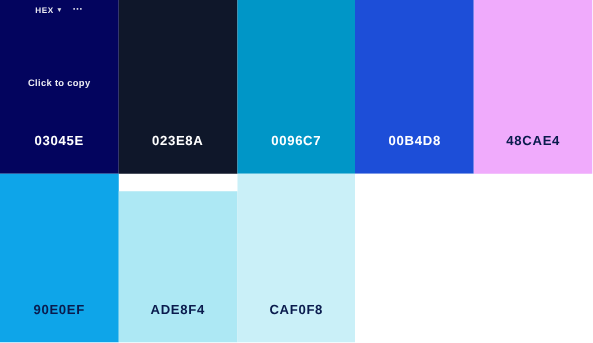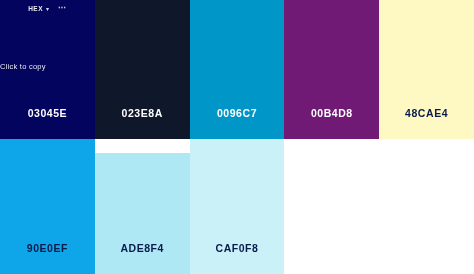--- a/index.html
+++ b/index.html
@@ -66,25 +66,26 @@
     color:#ffffff;
     opacity:0.85;
     line-height:1;
     letter-spacing:0.6px;
     transform:translateY(-1.5px);
   }
   .copy-hint {
     position:absolute;
     left:0; right:0;
     top:62px;
-    text-align:left;
+    text-align:center;
     font-size:7.5px;
     color:#ffffff;
     opacity:0.92;
     letter-spacing:0.25px;
+    font-weight:bold;
   }
 </style>
 </head>
 <body>
 
 <div class="palette">
 
   <div class="swatch row-top" style="background:#03045E;">
     <div class="swatch-controls">
       <div class="ctl-group-left">
@@ -99,25 +100,25 @@
 
   <div class="swatch row-top" style="background:#0f172a;">
     <span class="hex-label">023E8A</span>
   </div>
 
 
   <div class="swatch row-top" style="background:#0096C7;text-align:center;">
     <span class="hex-label">0096C7</span>
   </div>
 
-  <div class="swatch row-top" style="background:#701a75;">
+  <div class="swatch row-top" style="background:#1d4ed8;">
     <span class="hex-label">00B4D8</span>
   </div>
 
-  <div class="swatch row-bottom" style="background:#fef9c3;">
+  <div class="swatch row-bottom" style="background:#f0abfc;">
     <span class="hex-label">48CAE4</span>
   </div>
 
   <div class="swatch row-bottom" style="background:#0ea5e9;">
     <span class="hex-label">90E0EF</span>
   </div>
 
   <div class="swatch row-bottom" style="background:#ADE8F4;margin-top:14px;">
     <span class="hex-label">ADE8F4</span>
   </div>

